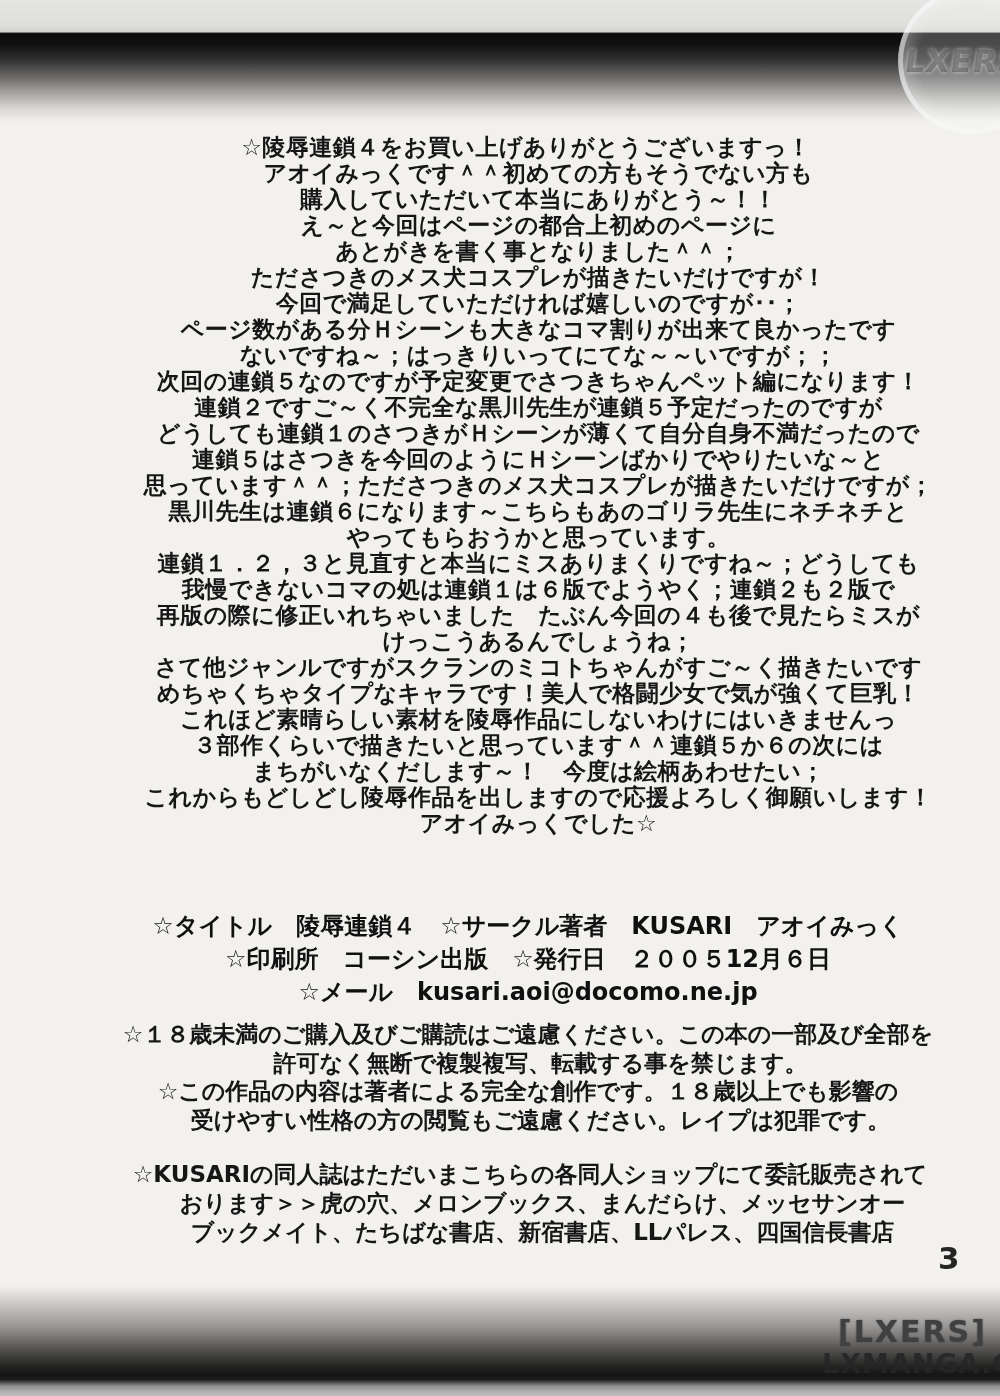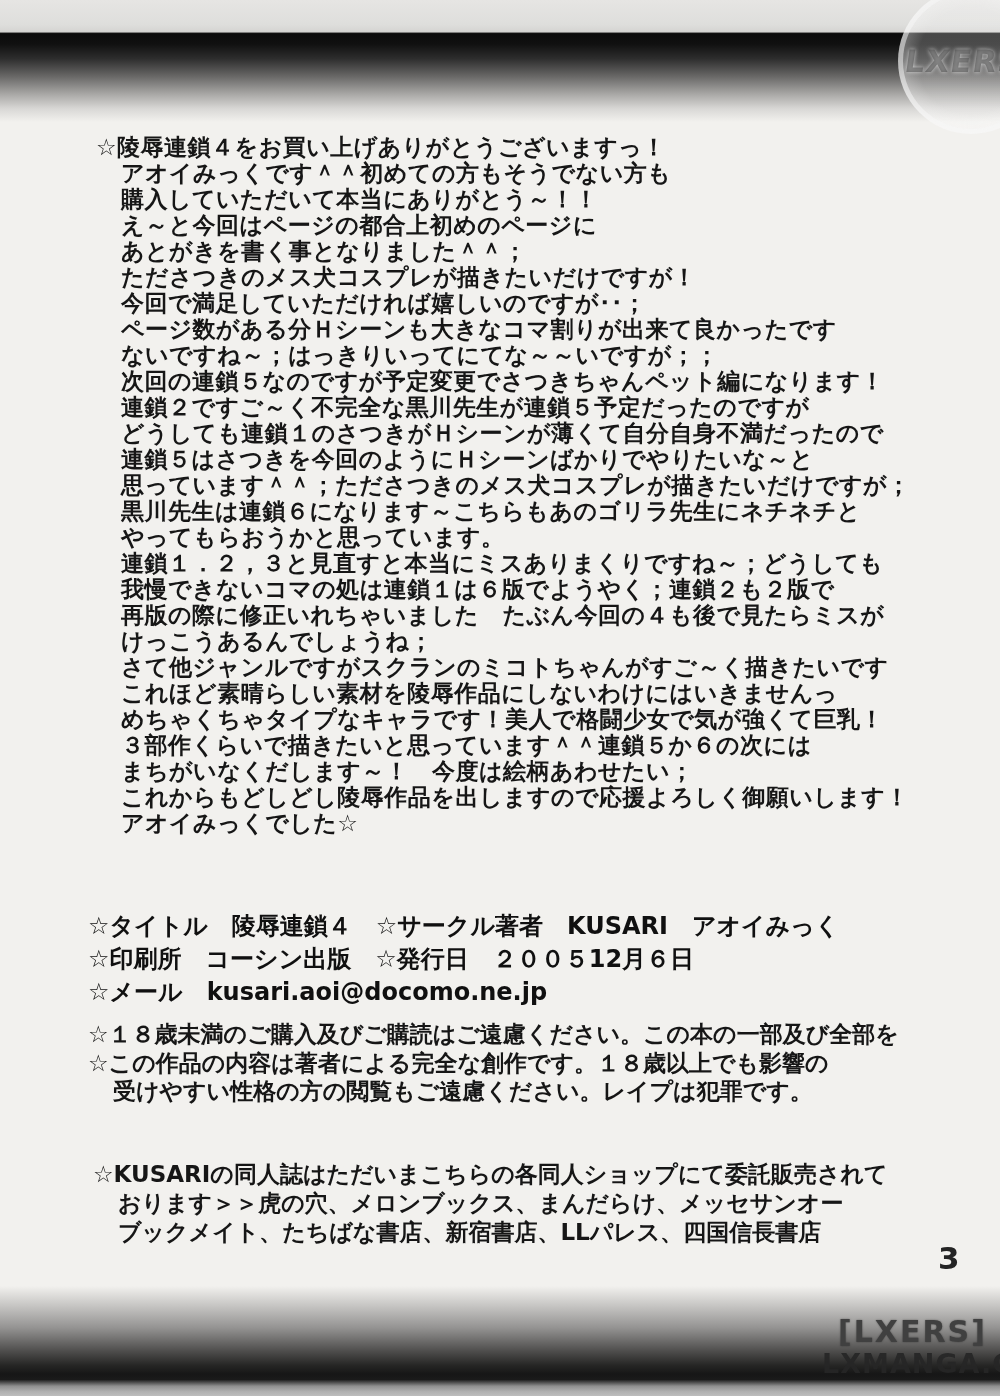--- a/index.html
+++ b/index.html
@@ -32,27 +32,27 @@
       rgba(250,250,250,0.12) 82%);
     box-sizing:border-box;
     display:flex; align-items:center; justify-content:center;
   }
   .watermark span {
     color:rgba(75,75,75,0.55);
     font-size:31px; font-weight:bold; letter-spacing:1px;
     transform:skewX(-8deg) translateX(-8px);
     text-shadow:0 0 4px rgba(255,255,255,0.65);
   }
-  .txt { position:absolute; color:#161616; font-weight:700; }
+  .txt { position:absolute; color:#161616; font-weight:700;text-align:center; }
   .tline { white-space:pre; }
   .tline.ind { padding-left:25px; }
   .afterword  { left:96px;  top:134px;  width:860px; font-size:23px; line-height:26px; letter-spacing:0.5px; }
   .credits    { left:88px;  top:910px;  width:880px; font-size:24px; line-height:33px; color:#101010; }
   .disclaimer { left:88px;  top:1020px; width:880px; font-size:23px; line-height:28.5px; }
-  .shops      { left:85px;  top:1160px; width:890px; font-size:23px; line-height:29px;margin-left:8px; }
+  .shops      { left:85px;  top:1160px; width:890px; font-size:23px; line-height:29px; }
   .page-number {
     position:absolute; left:938px; top:1240px;
     font-size:31px; font-weight:700; color:#242424;
   }
   .footer-brand {
     position:absolute; left:838px; top:1314px; width:145px; text-align:center;
     color:#404040; font-size:30px; font-weight:700; letter-spacing:2px;
     text-shadow:0 0 2px rgba(0,0,0,0.4);
   }
   .footer-site {
@@ -87,36 +87,37 @@
       <div class="tline ind">どうしても連鎖１のさつきがＨシーンが薄くて自分自身不満だったので</div>
       <div class="tline ind">連鎖５はさつきを今回のようにＨシーンばかりでやりたいな～と</div>
       <div class="tline ind">思っています＾＾；たださつきのメス犬コスプレが描きたいだけですが；</div>
       <div class="tline ind">黒川先生は連鎖６になります～こちらもあのゴリラ先生にネチネチと</div>
       <div class="tline ind">やってもらおうかと思っています。</div>
       <div class="tline ind">連鎖１．２，３と見直すと本当にミスありまくりですね～；どうしても</div>
       <div class="tline ind">我慢できないコマの処は連鎖１は６版でようやく；連鎖２も２版で</div>
       <div class="tline ind">再版の際に修正いれちゃいました　たぶん今回の４も後で見たらミスが</div>
       <div class="tline ind">けっこうあるんでしょうね；</div>
       <div class="tline ind">さて他ジャンルですがスクランのミコトちゃんがすご～く描きたいです</div>
+      <div class="tline ind">めちゃくちゃタイプなキャラです！美人で格闘少女で気が強くて巨乳！</div>
       <div class="tline ind">これほど素晴らしい素材を陵辱作品にしないわけにはいきませんっ</div>
-      <div class="tline ind">めちゃくちゃタイプなキャラです！美人で格闘少女で気が強くて巨乳！</div>
       <div class="tline ind">３部作くらいで描きたいと思っています＾＾連鎖５か６の次には</div>
       <div class="tline ind">まちがいなくだします～！　今度は絵柄あわせたい；</div>
       <div class="tline ind">これからもどしどし陵辱作品を出しますので応援よろしく御願いします！</div>
       <div class="tline ind">アオイみっくでした☆</div>
     </div>
 
   <div class="txt credits">
       <div class="tline">☆タイトル　陵辱連鎖４　☆サークル著者　KUSARI　アオイみっく</div>
       <div class="tline">☆印刷所　コーシン出版　☆発行日　２００５12月６日</div>
       <div class="tline">☆メール　kusari.aoi@docomo.ne.jp</div>
     </div>
 
   <div class="txt disclaimer">
       <div class="tline">☆１８歳未満のご購入及びご購読はご遠慮ください。この本の一部及び全部を</div>
+      <div class="tline ind">許可なく無断で複製複写、転載する事を禁じます。</div>
       <div class="tline">☆この作品の内容は著者による完全な創作です。１８歳以上でも影響の</div>
       <div class="tline ind">受けやすい性格の方の閲覧もご遠慮ください。レイプは犯罪です。</div>
     </div>
 
   <div class="txt shops">
       <div class="tline">☆KUSARIの同人誌はただいまこちらの各同人ショップにて委託販売されて</div>
       <div class="tline ind">おります＞＞虎の穴、メロンブックス、まんだらけ、メッセサンオー</div>
       <div class="tline ind">ブックメイト、たちばな書店、新宿書店、LLパレス、四国信長書店</div>
     </div>
 

